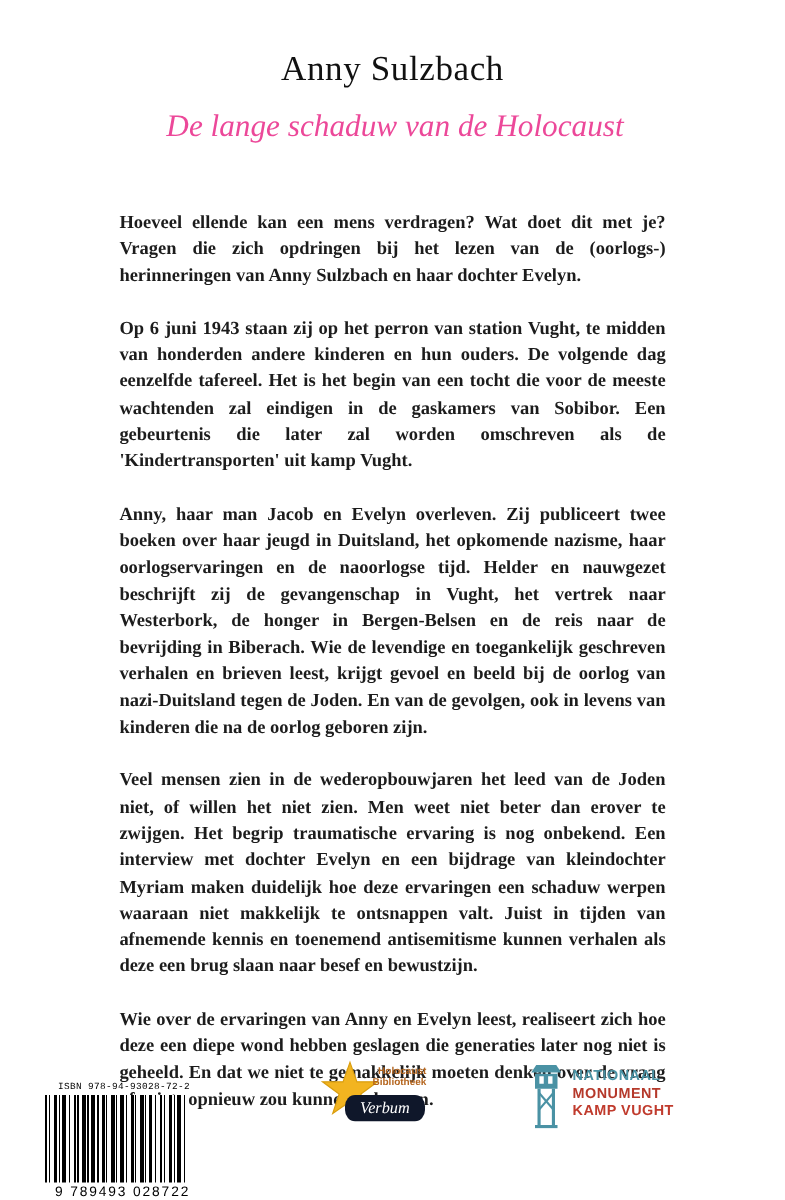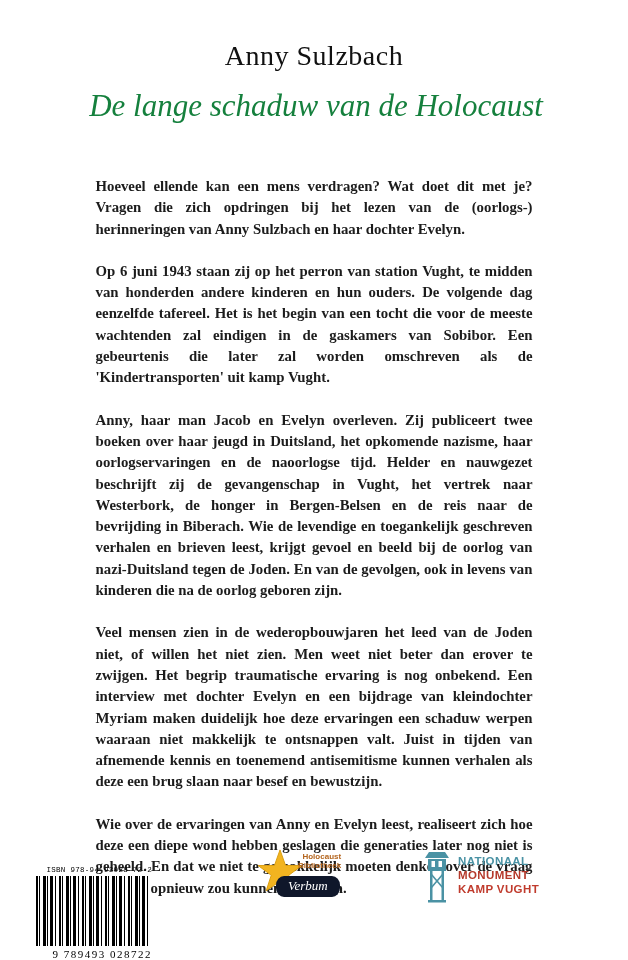--- a/index.html
+++ b/index.html
@@ -14,23 +14,23 @@
   }
   .head{ text-align:center; padding-top:40px; }
   .author{
     font-size:28px;
     letter-spacing:.5px;
     color:#111111;
     margin:0 0 16px 0;
     font-weight:400;
   }
   .title{
-    font-size:31px;
+    font-size:25px;
     font-style:italic;
-    color:#15803d;
+    color:#ec4899;
     margin:0 0 22px 4px;
     font-weight:400;
   }
   .subtitle{
     font-size:16px;
     font-style:italic;
     color:#7d919e;
     margin:0;
     font-weight:400;
   }
@@ -64,21 +64,21 @@
     width:112px;height:70px;
     background-image:repeating-linear-gradient(90deg,
       #000 0 2px,  #fff 2px 3px,
       #000 3px 4px, #fff 4px 7px,
       #000 7px 10px, #fff 10px 11px,
       #000 11px 12px, #fff 12px 14px,
       #000 14px 17px, #fff 17px 19px,
       #000 19px 20px, #fff 20px 23px);
   }
   .barcode-digits{
-    font-family:Liberation Serif, serif;
+    font-family:Liberation Sans, sans-serif;
     font-size:11px;
     letter-spacing:1.5px;
     color:#000;
     margin-top:2px;
     white-space:nowrap;
     margin-left:8px;
   }
   
   .verbum-logo{
     position:absolute;

